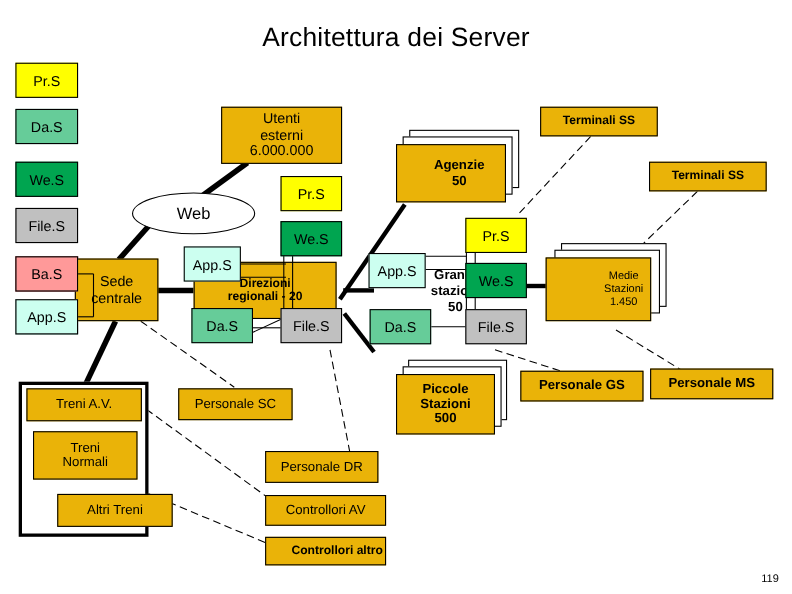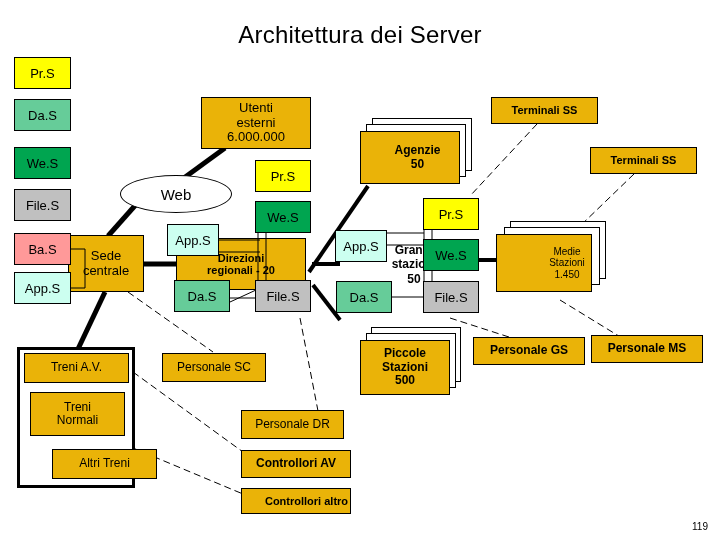--- a/index.html
+++ b/index.html
@@ -181,21 +181,21 @@
   <div class="node" style="left:24px;top:449px;width:105px;height:30px;font-size:12px;margin-left:28px;">
     <span>Altri Treni</span>
   </div>
 
   <div class="node" style="left:162px;top:353px;width:104px;height:29px;font-size:12px;">
     <span>Personale SC</span>
   </div>
   <div class="node" style="left:241px;top:410px;width:103px;height:29px;font-size:12px;">
     <span>Personale DR</span>
   </div>
-  <div class="node" style="left:241px;top:450px;width:110px;height:28px;font-size:12px;font-weight:bold;">
+  <div class="node" style="left:241px;top:450px;width:110px;height:28px;font-size:12px;">
     <span>Controllori AV</span>
   </div>
   <div class="node" style="left:241px;top:488px;width:110px;height:26px;font-size:11px;font-weight:bold;padding-left:21px;">
     <span>Controllori altro</span>
   </div>
   <div class="node" style="left:473px;top:337px;width:112px;height:28px;font-size:12px;font-weight:bold;">
     <span>Personale GS</span>
   </div>
   <div class="node" style="left:591px;top:335px;width:112px;height:28px;font-size:12px;font-weight:bold;">
     <span>Personale MS</span>

